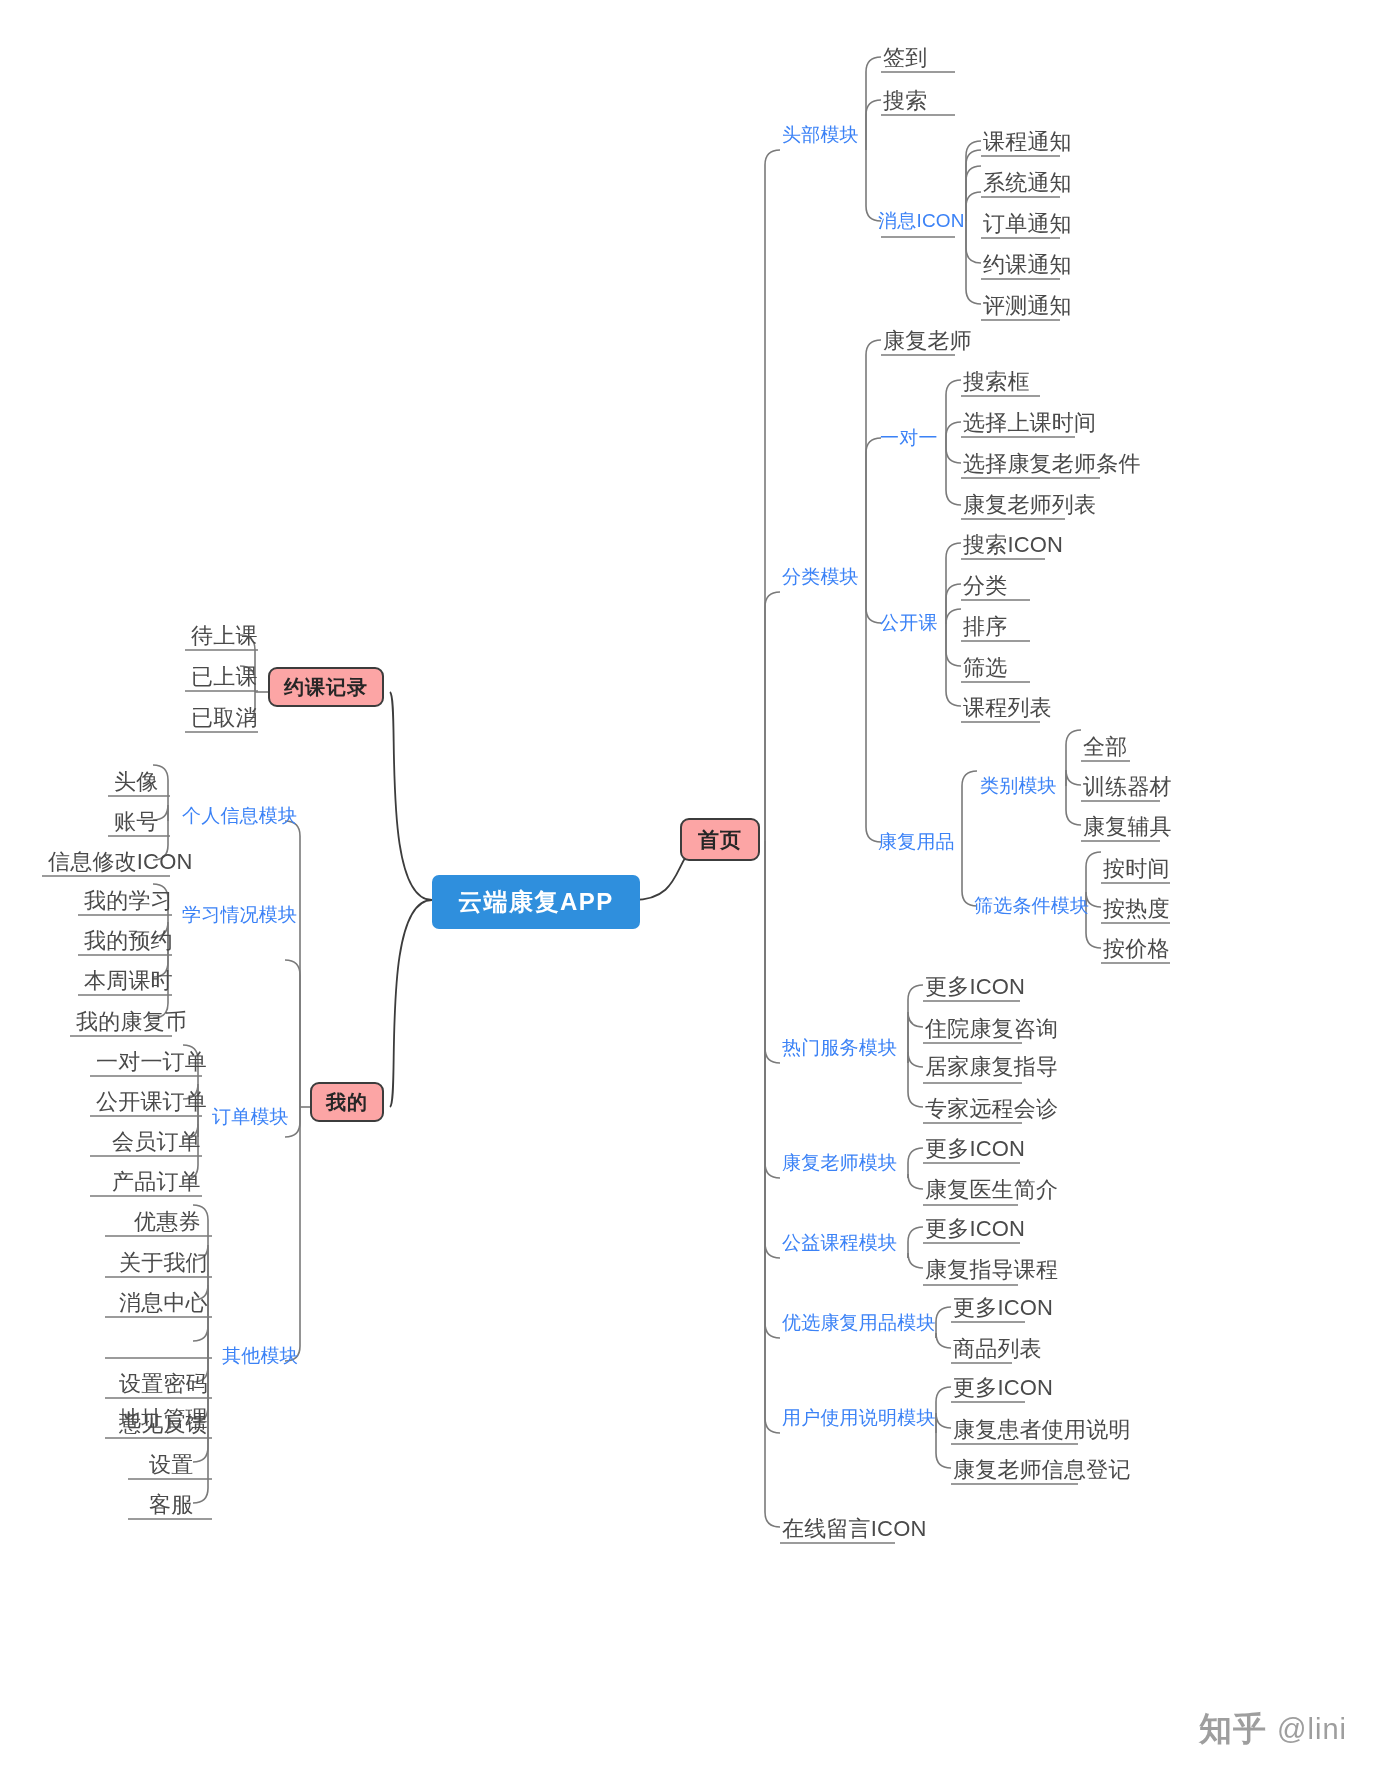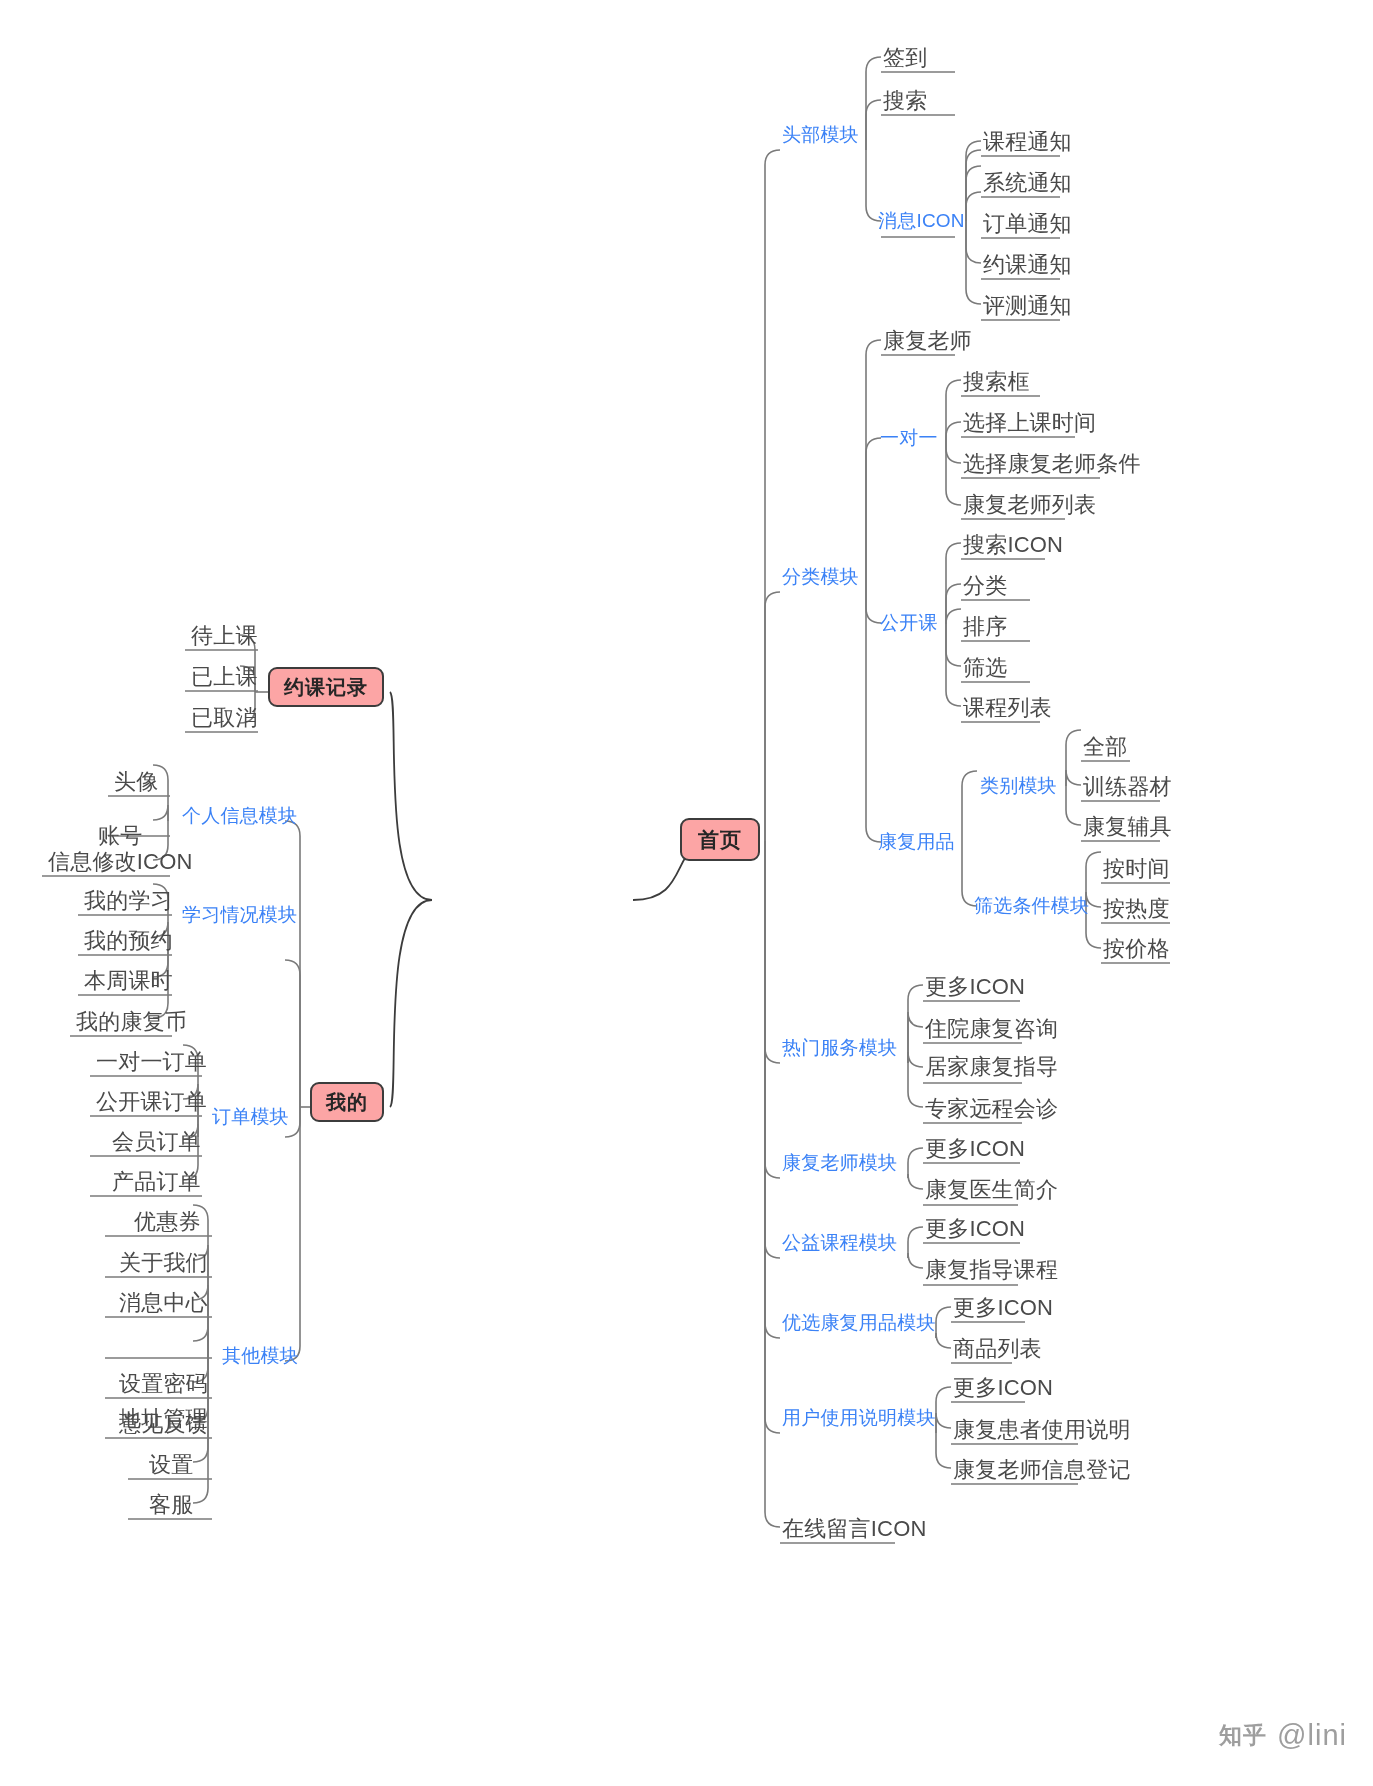--- a/index.html
+++ b/index.html
@@ -81,21 +81,21 @@
     bottom:34px;
     display:flex;
     align-items:center;
     gap:10px;
     color:#9e9e9e;
     font-size:29px;
     letter-spacing:1px;
     user-select:none;
   }
   .wm-logo{
-    font-size:23px;
+    font-size:33px;
     color:#9e9e9e;
     font-weight:bold;
     text-align:right;
   }
   .wm-text{font-size:29px;color:#9e9e9e;}
 </style>
 </head>
 <body>
 
 <div id="canvas">
@@ -275,20 +275,21 @@
       <line x1="105" y1="1277" x2="212" y2="1277"></line>
       <line x1="105" y1="1317" x2="212" y2="1317"></line>
       <line x1="105" y1="1358" x2="212" y2="1358"></line>
       <line x1="105" y1="1398" x2="212" y2="1398"></line>
       <line x1="105" y1="1438" x2="212" y2="1438"></line>
       <line x1="128" y1="1479" x2="212" y2="1479"></line>
       <line x1="128" y1="1519" x2="212" y2="1519"></line>
     </g>
   </svg>
 
+  <div class="node root" style="left:432px;top:875px;">云端康复APP</div>
 
   <div class="node box" style="left:680px;top:818px;">首页</div>
 
   <div class="node branch" style="left:776px;top:125px;">头部模块</div>
   <div class="node leaf" style="left:877px;top:47px;">签到</div>
   <div class="node leaf" style="left:877px;top:90px;">搜索</div>
   <div class="node branch" style="left:872px;top:211px;">消息ICON</div>
   <div class="node leaf" style="left:977px;top:131px;">课程通知</div>
   <div class="node leaf" style="left:977px;top:172px;">系统通知</div>
   <div class="node leaf" style="left:977px;top:213px;">订单通知</div>
@@ -347,21 +348,21 @@
 
   <div class="node box small" style="left:268px;top:667px;">约课记录</div>
   <div class="node leaf" style="left:185px;top:625px;">待上课</div>
   <div class="node leaf" style="left:185px;top:666px;">已上课</div>
   <div class="node leaf" style="left:185px;top:707px;">已取消</div>
 
   <div class="node box small" style="left:310px;top:1082px;">我的</div>
 
   <div class="node branch" style="left:176px;top:806px;">个人信息模块</div>
   <div class="node leaf" style="left:108px;top:771px;">头像</div>
-  <div class="node leaf" style="left:92px;top:811px;margin-top:14px;">账号</div>
+  <div class="node leaf" style="left:108px;top:811px;">账号</div>
   <div class="node leaf" style="left:42px;top:851px;">信息修改ICON</div>
 
   <div class="node branch" style="left:176px;top:905px;">学习情况模块</div>
   <div class="node leaf" style="left:78px;top:890px;">我的学习</div>
   <div class="node leaf" style="left:78px;top:930px;">我的预约</div>
   <div class="node leaf" style="left:78px;top:970px;">本周课时</div>
   <div class="node leaf" style="left:70px;top:1011px;">我的康复币</div>
 
   <div class="node branch" style="left:206px;top:1107px;">订单模块</div>
   <div class="node leaf" style="left:90px;top:1051px;">一对一订单</div>

